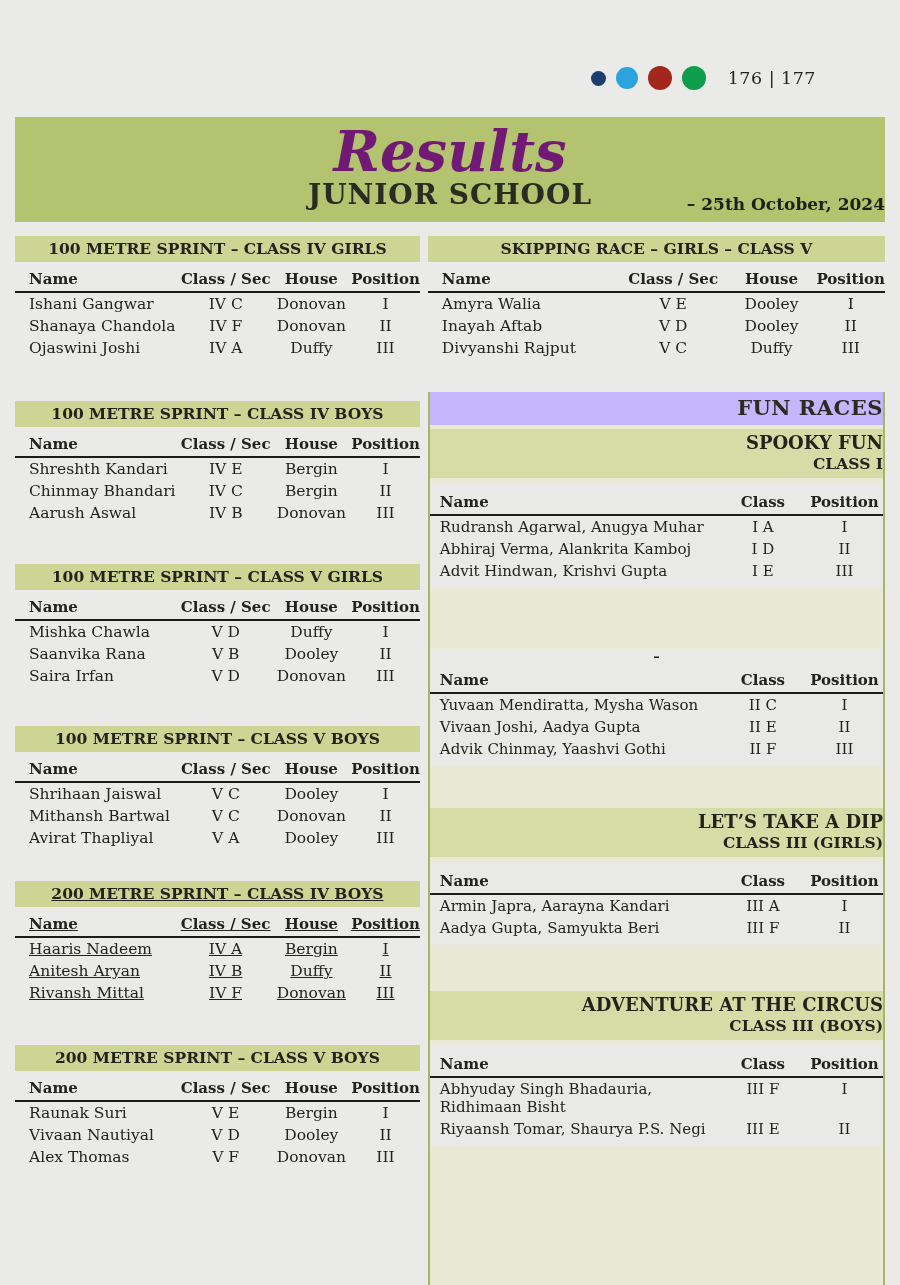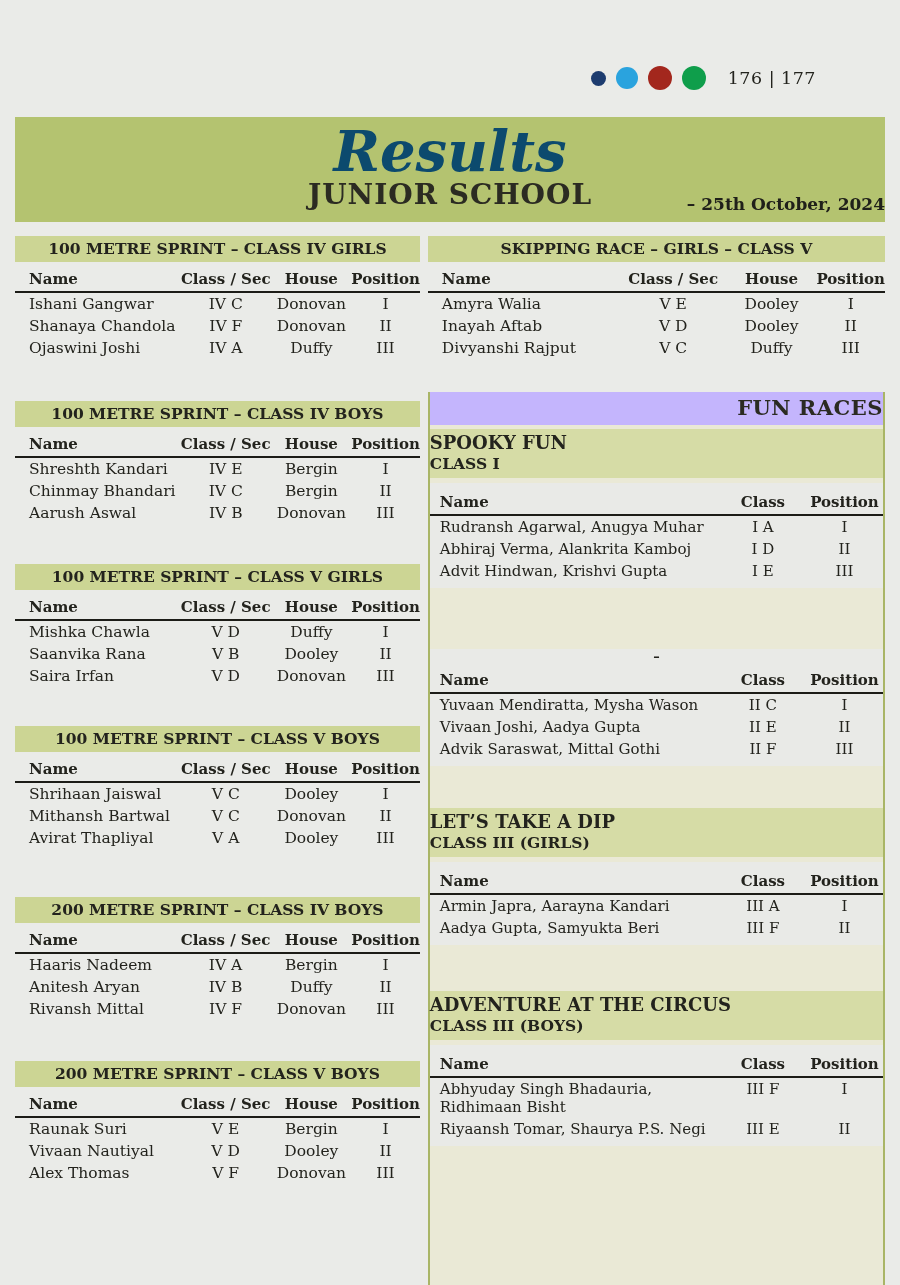--- a/index.html
+++ b/index.html
@@ -25,21 +25,21 @@
   .dot:nth-child(4){ width:24px; height:24px; }
   .page-numbers { font-size:17.5px; margin-left:22px; letter-spacing:0.5px; }
 
   
   .banner {
     position:absolute; left:15px; right:15px; top:117px; height:105px;
     background:#b4c370; text-align:center;
   }
   .banner-title {
     font-size:56px; font-style:italic; font-weight:700;
-    line-height:1.05; padding-top:5px; color:#0c4a6e;
+    line-height:1.05; padding-top:5px; color:#701a75;
   }
   .banner-sub {
     font-size:28px; font-weight:700; letter-spacing:1px;
     line-height:1.0; color:#2b2b22;
   }
   .banner-date {
     position:absolute; right:0; bottom:8px;
     font-size:17px; font-weight:700; color:#20201a;
   }
 
@@ -53,21 +53,21 @@
 
   
   .title-bar {
     background:#ccd594; text-align:center;
     font-size:15.5px; font-weight:700; padding:3px 0 4px;
   }
   .left-col section:nth-of-type(1){ margin-top:14px; }
   .left-col section:nth-of-type(2){ margin-top:42px; }
   .left-col section:nth-of-type(3){ margin-top:40px; }
   .left-col section:nth-of-type(4){ margin-top:39px; }
-  .left-col section:nth-of-type(5){ margin-top:48px; }
+  .left-col section:nth-of-type(5){ margin-top:32px;text-decoration:underline; }
   .left-col section:nth-of-type(6){ margin-top:41px; }
   .right-col .event-block { margin-top:14px; }
 
   table.result-table {
     width:100%; border-collapse:collapse;
     margin-top:6px; font-size:15.5px;
   }
   table.result-table th {
     font-weight:700; text-align:center;
     padding:2px 0 3px; border-bottom:2.5px solid #1c1c17;
@@ -92,21 +92,21 @@
     border-left:2px solid #a9b566; border-right:2px solid #a9b566;
     display:flex; flex-direction:column;
   }
   .fun-header {
     background:#c4b5fd; text-align:right;
     font-size:21px; font-weight:700; letter-spacing:0.5px;
     padding:3px 0 5px; color:#2b2b22;
   }
   .fun-section { display:flex; flex-direction:column; }
   .fun-title {
-    background:#d6dca6; text-align:left; padding:3px 0 5px; margin-top:4px;
+    background:#d6dca6; text-align:right; padding:3px 0 5px; margin-top:4px;
   }
   .fun-title-main { font-size:18px; font-weight:700; line-height:1.25; }
   .fun-title-sub  { font-size:15.5px; font-weight:700; line-height:1.2; }
   .fun-table-wrap { background:#e9eae7; margin-top:5px; padding:2px 0 6px; }
   .fun-note { text-align:center; font-weight:700; font-size:13px; height:12px; line-height:12px; }
   .fun-section:nth-of-type(1) .fun-table-wrap { margin-bottom:56px; }
   .fun-section:nth-of-type(2) .fun-table-wrap { margin-bottom:38px; }
   .fun-section:nth-of-type(3) .fun-table-wrap { margin-bottom:42px; }
   .fun-section:nth-of-type(4) .fun-table-wrap { margin-bottom:0; }
 </style>
@@ -421,21 +421,21 @@
                     <td>Yuvaan Mendiratta, Mysha Wason</td>
                     <td>II C</td>
                     <td>I</td>
                   </tr>
                   <tr>
                     <td>Vivaan Joshi, Aadya Gupta</td>
                     <td>II E</td>
                     <td>II</td>
                   </tr>
                   <tr>
-                    <td>Advik Saraswat, Mittal Gothi</td>
+                    <td>Advik Chinmay, Yaashvi Gothi</td>
                     <td>II F</td>
                     <td>III</td>
                   </tr>
                 </tbody>
               </table>
             </div>
           </section>
           <section class="fun-section">
             <div class="fun-title">
               <div class="fun-title-main">LET’S TAKE A DIP</div>

